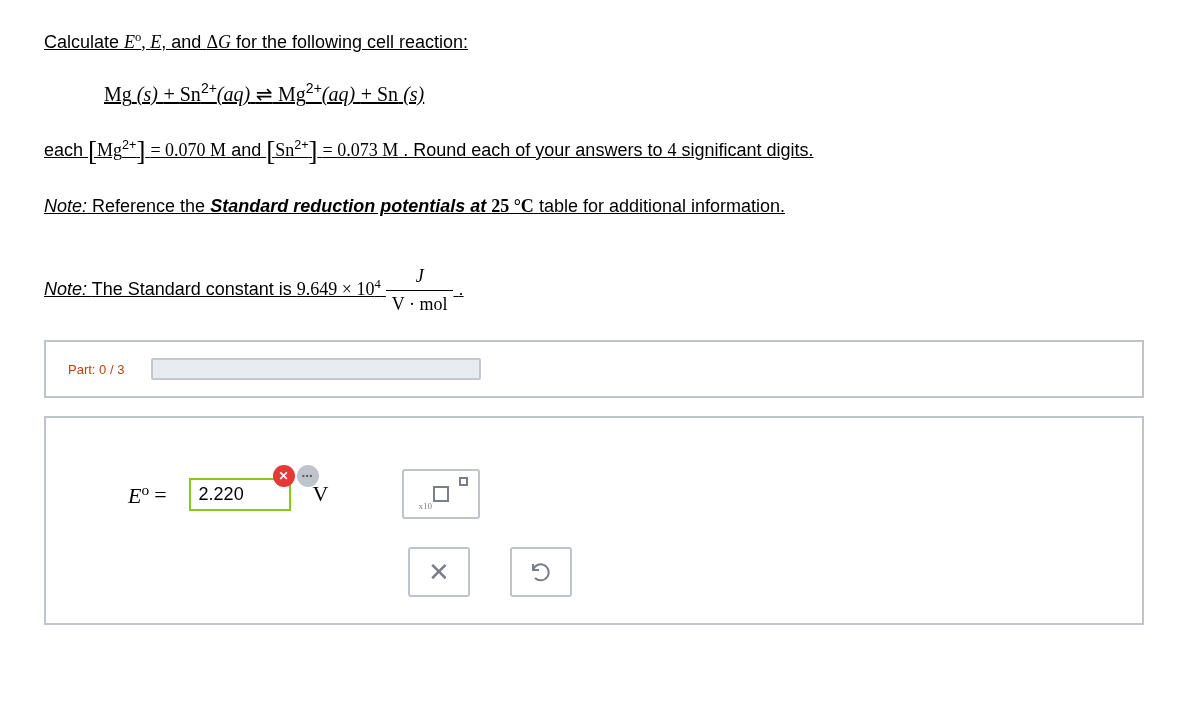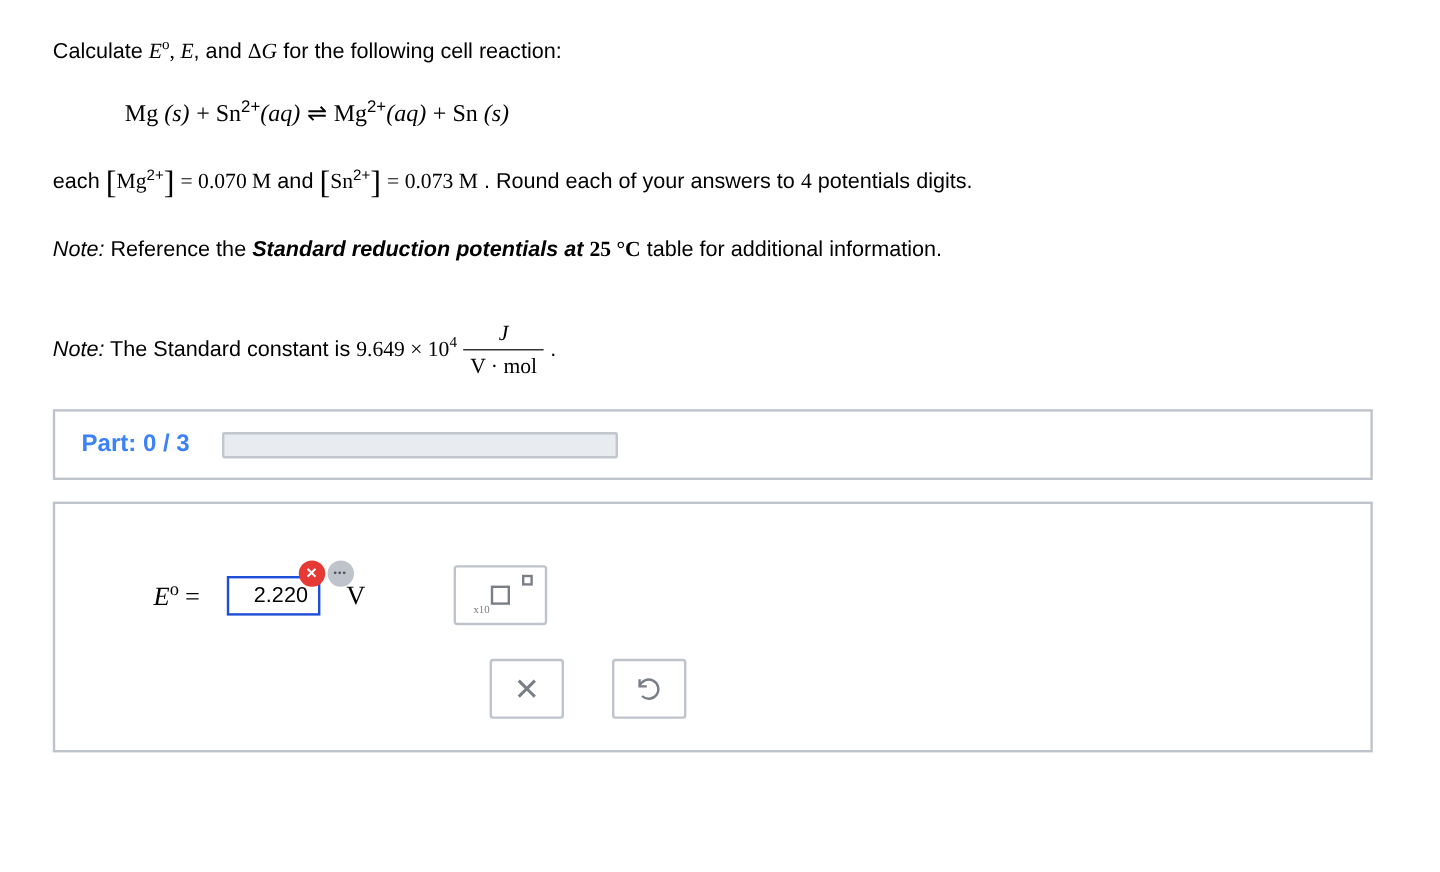--- a/index.html
+++ b/index.html
@@ -7,42 +7,42 @@
     margin: 0;
     padding: 28px 44px;
     font-family: Verdana, Geneva, sans-serif;
     font-size: 18px;
     color: #000;
     background: #fff;
     width: 1200px;
   }
   .math { font-family: "Times New Roman", Times, serif; font-style: italic; }
   .rm { font-style: normal; }
-  .line { margin-bottom: 22px; line-height: 1.5; }
+  .line { margin-bottom: 22px; line-height: 1.5; text-decoration: underline; }
   .indent { margin-left: 60px; }
   .sup { font-size: 0.7em; vertical-align: super; font-style: normal; }
   .lbrack, .rbrack { font-family: "Times New Roman", serif; font-size: 1.5em; vertical-align: -0.15em; font-style: normal; }
   .eq-reaction { font-size: 20px; }
   .frac {
     display: inline-block;
     vertical-align: middle;
     text-align: center;
     font-family: "Times New Roman", serif;
   }
   .frac .num { display: block; padding: 0 6px; }
   .frac .den { display: block; border-top: 1.5px solid #000; padding: 0 6px; }
 
   .panel {
     border: 2px solid #bfc4cc;
     margin-top: 18px;
     margin-bottom: 18px;
     padding: 16px 22px;
     width: 1100px;
   }
-  .part-header { color: #3b82f6; font-weight: bold; font-size: 20px; }
+  .part-header { color: #c2410c; font-weight: normal; font-size: 13px; }
   .progress-track {
     display: inline-block;
     width: 330px;
     height: 22px;
     background: #e8ebef;
     border: 2px solid #c2c7ce;
     border-radius: 2px;
     vertical-align: middle;
     margin-left: 22px;
     position: relative;
@@ -52,26 +52,26 @@
     width: 0%;
     background: #4a8cc9;
   }
 
   .answer-row { display:flex; align-items:center; gap:22px; margin-top:35px; margin-left:60px;}
   .answer-box {
     display:inline-flex; align-items:center;
     position:relative;
   }
   .answer-input {
-    border: 2px solid #1d4ed8;
+    border: 2px solid #84cc16;
     font-family: Verdana, sans-serif;
     font-size: 18px;
     padding: 4px 8px;
-    width: 78px;
-    text-align: right;
+    width: 102px;
+    text-align: left;
     color:#000;
   }
   .corner-btns {
     position:absolute;
     top:-13px; right:-28px;
     display:flex; gap:2px;
   }
   .circle-btn {
     width:22px; height:22px; border-radius:50%;
     display:flex; align-items:center; justify-content:center;
@@ -135,21 +135,21 @@
 </div>
 
 
 <div class="line">
   <span>each </span>
   <span class="lbrack">[</span><span class="math rm">Mg</span><span class="sup">2+</span><span class="rbrack">]</span>
   <span class="math rm"> = </span><span class="math rm">0.070 M</span>
   <span> and </span>
   <span class="lbrack">[</span><span class="math rm">Sn</span><span class="sup">2+</span><span class="rbrack">]</span>
   <span class="math rm"> = </span><span class="math rm">0.073 M</span>
-  <span>. Round each of your answers to </span><span class="math rm">4</span><span> potentials digits.</span>
+  <span>. Round each of your answers to </span><span class="math rm">4</span><span> significant digits.</span>
 </div>
 
 
 <div class="line">
   <i><span>Note:</span></i>
   <span> Reference the </span>
   <b><i><span>Standard reduction potentials at </span></i></b><b><i><span class="math rm">25 °C</span></i></b>
   <span> table for additional information.</span>
 </div>
 

